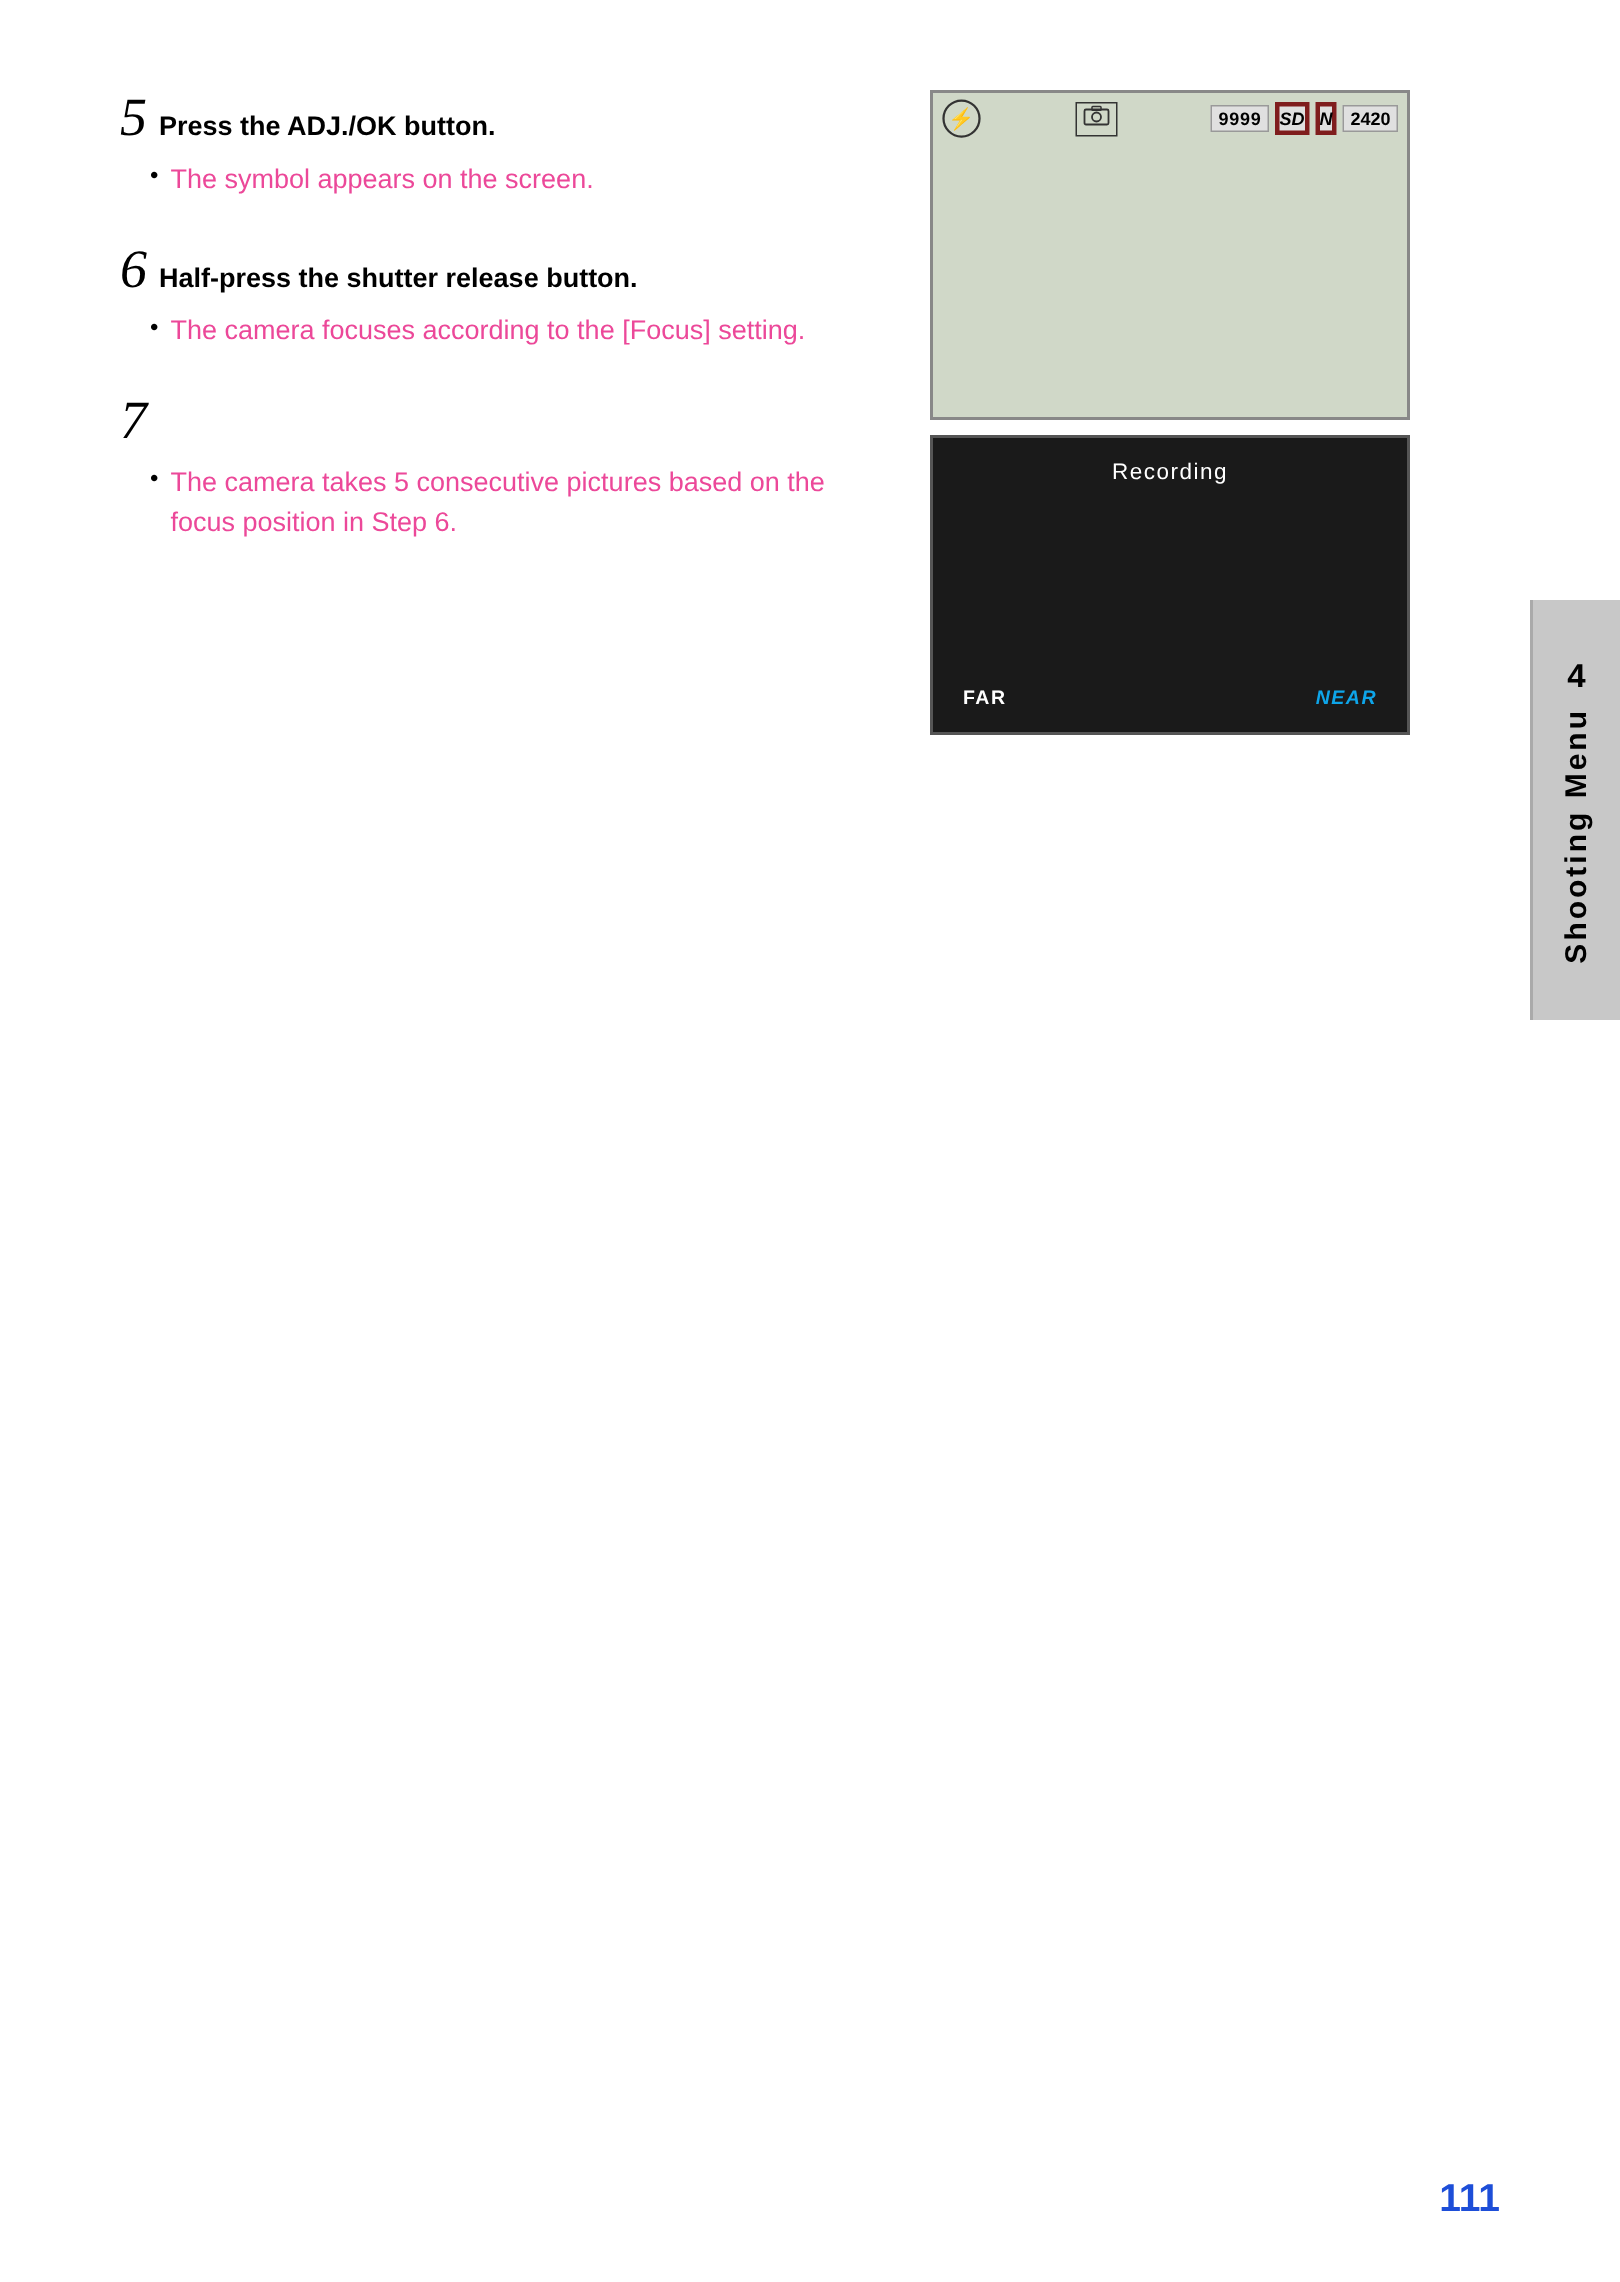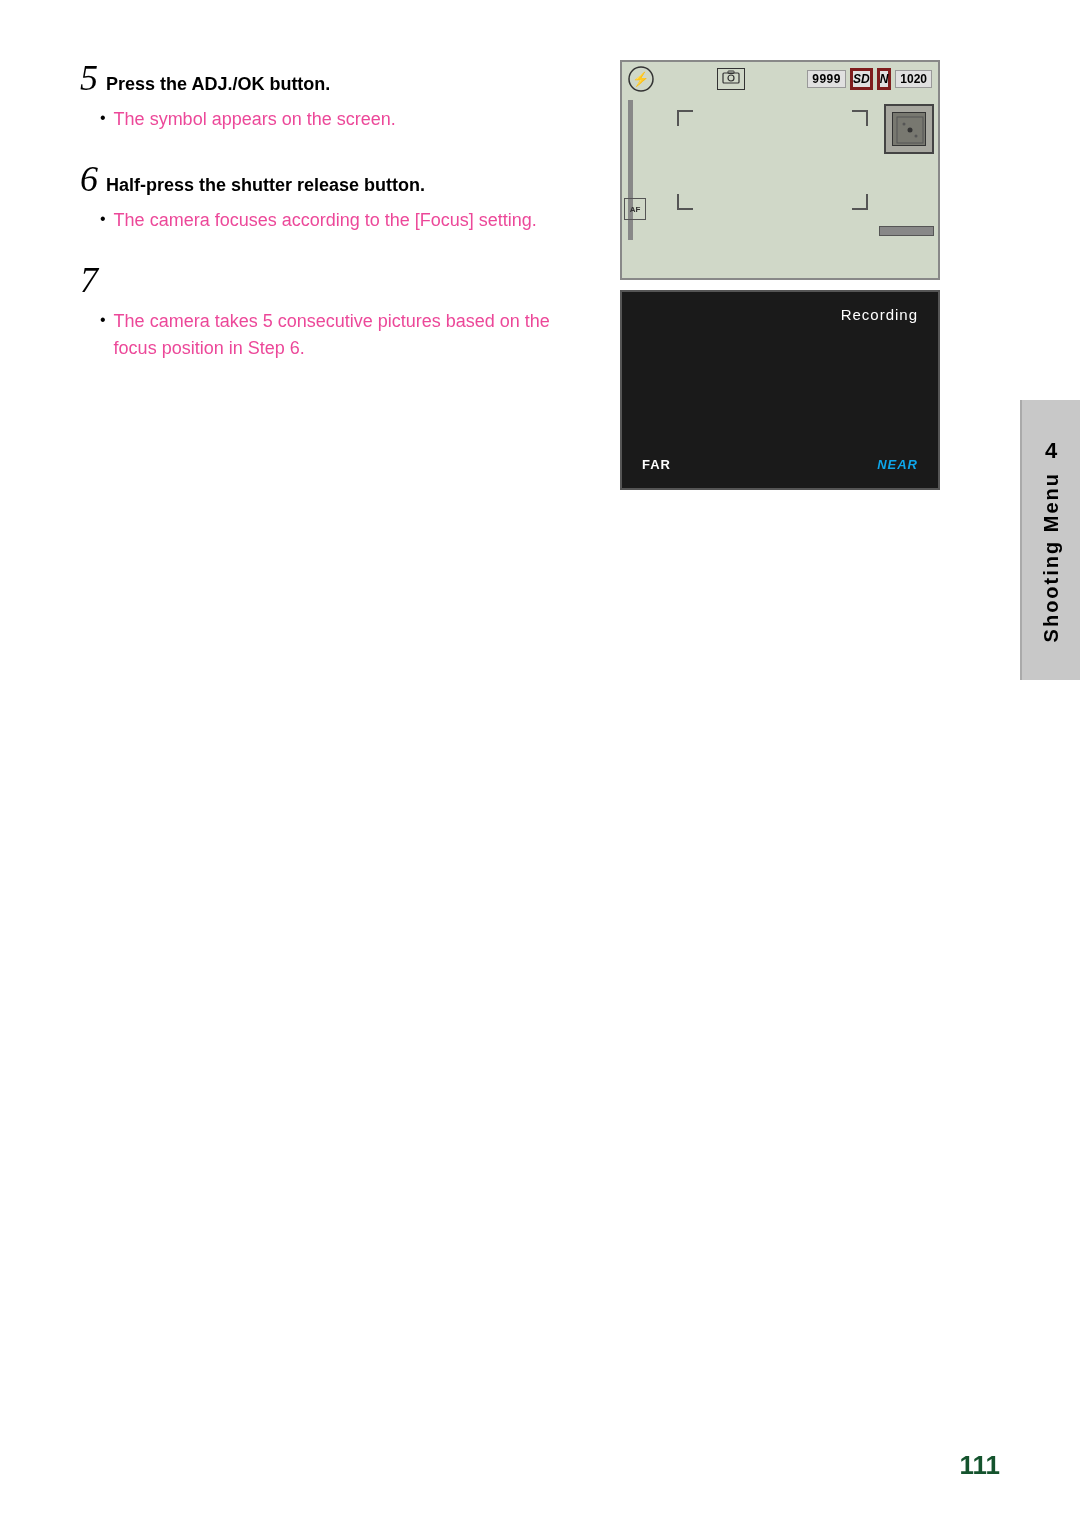--- a/index.html
+++ b/index.html
@@ -219,21 +219,21 @@
       letter-spacing: 2px;
     }
 
     
     .page-number {
       position: absolute;
       bottom: 40px;
       right: 80px;
       font-size: 26px;
       font-weight: bold;
-      color: #14532d;
+      color: #1d4ed8;
     }
 
     
     .screen-icons-row {
       display: flex;
       align-items: center;
       justify-content: space-between;
       width: 100%;
       padding: 4px 6px;
     }
@@ -397,54 +397,27 @@
                 <circle cx="9" cy="8" r="3" fill="none" stroke="#333" stroke-width="1.2"></circle>
                 <rect x="6" y="1" width="6" height="2.5" rx="0.5" fill="none" stroke="#333" stroke-width="1"></rect>
               </svg>
             </div>
           </div>
 
           <div class="top-right-icons">
             <span class="count-box">9999</span>
             <span class="n-box">SD</span>
             <span class="n-box">N</span>
-            <span class="res-box">1020</span>
+            <span class="res-box">2420</span>
           </div>
         </div>
 
-        <div class="screen-middle" style="position:relative;flex:1;width:100%;height:140px;margin-top:4px;">
-
-          <div class="exposure-bar"></div>
-
-          <div class="af-icon" style="bottom:20px;left:2px;">
-            <span style="font-size:8px;font-weight:bold;">AF</span>
-          </div>
-
-          <div class="corner-tl" style="position:absolute;top:10px;left:55px;width:16px;height:16px;border-top:2px solid #555;border-left:2px solid #555;"></div>
-          <div class="corner-tr" style="position:absolute;top:10px;right:70px;width:16px;height:16px;border-top:2px solid #555;border-right:2px solid #555;"></div>
-          <div class="corner-bl" style="position:absolute;bottom:30px;left:55px;width:16px;height:16px;border-bottom:2px solid #555;border-left:2px solid #555;"></div>
-          <div class="corner-br" style="position:absolute;bottom:30px;right:70px;width:16px;height:16px;border-bottom:2px solid #555;border-right:2px solid #555;"></div>
-
-          <div class="active-icon-box">
-            <div class="active-icon-inner">
-              
-              <svg width="34" height="34" viewBox="0 0 34 34">
-                <rect x="4" y="4" width="26" height="26" fill="none" stroke="#555" stroke-width="1"></rect>
-                <circle cx="17" cy="17" r="2.5" fill="#333"></circle>
-                <circle cx="11" cy="11" r="1.5" fill="#555"></circle>
-                <circle cx="23" cy="23" r="1.5" fill="#555"></circle>
-              </svg>
-            </div>
-          </div>
-
-          <div class="bottom-bar-right"></div>
-        </div>
       </div>
 
-      <div class="recording-screen" style="margin-top:8px;align-items:flex-end;">
+      <div class="recording-screen" style="margin-top:8px;">
         <span class="recording-label">Recording</span>
         <div class="recording-bottom">
           <span class="recording-far">FAR</span>
           <span class="recording-near">NEAR</span>
         </div>
       </div>
 
     </div>
   </div>
 </div>

